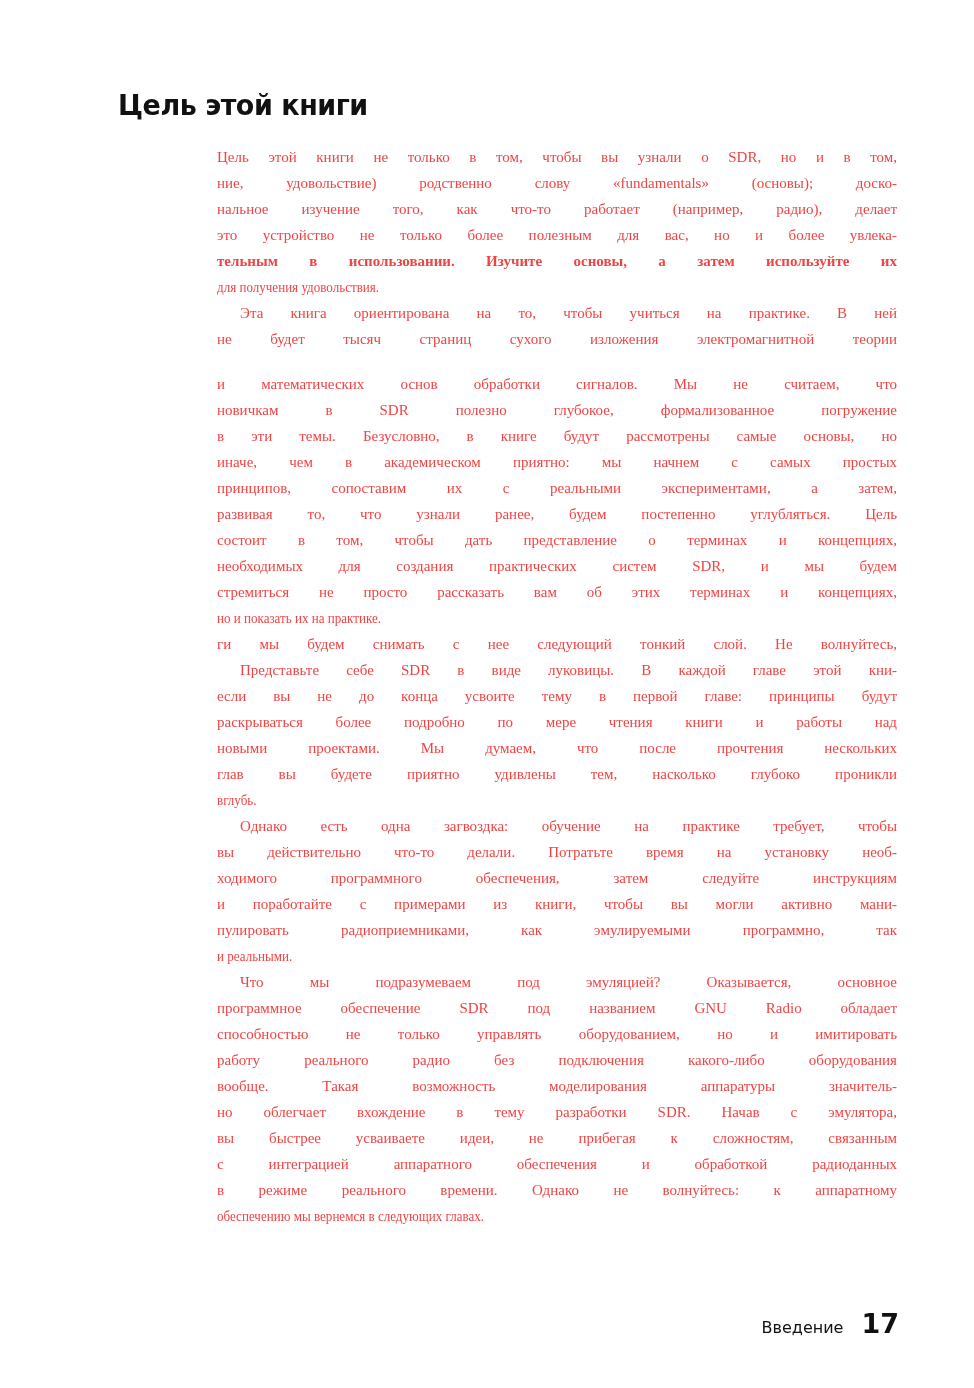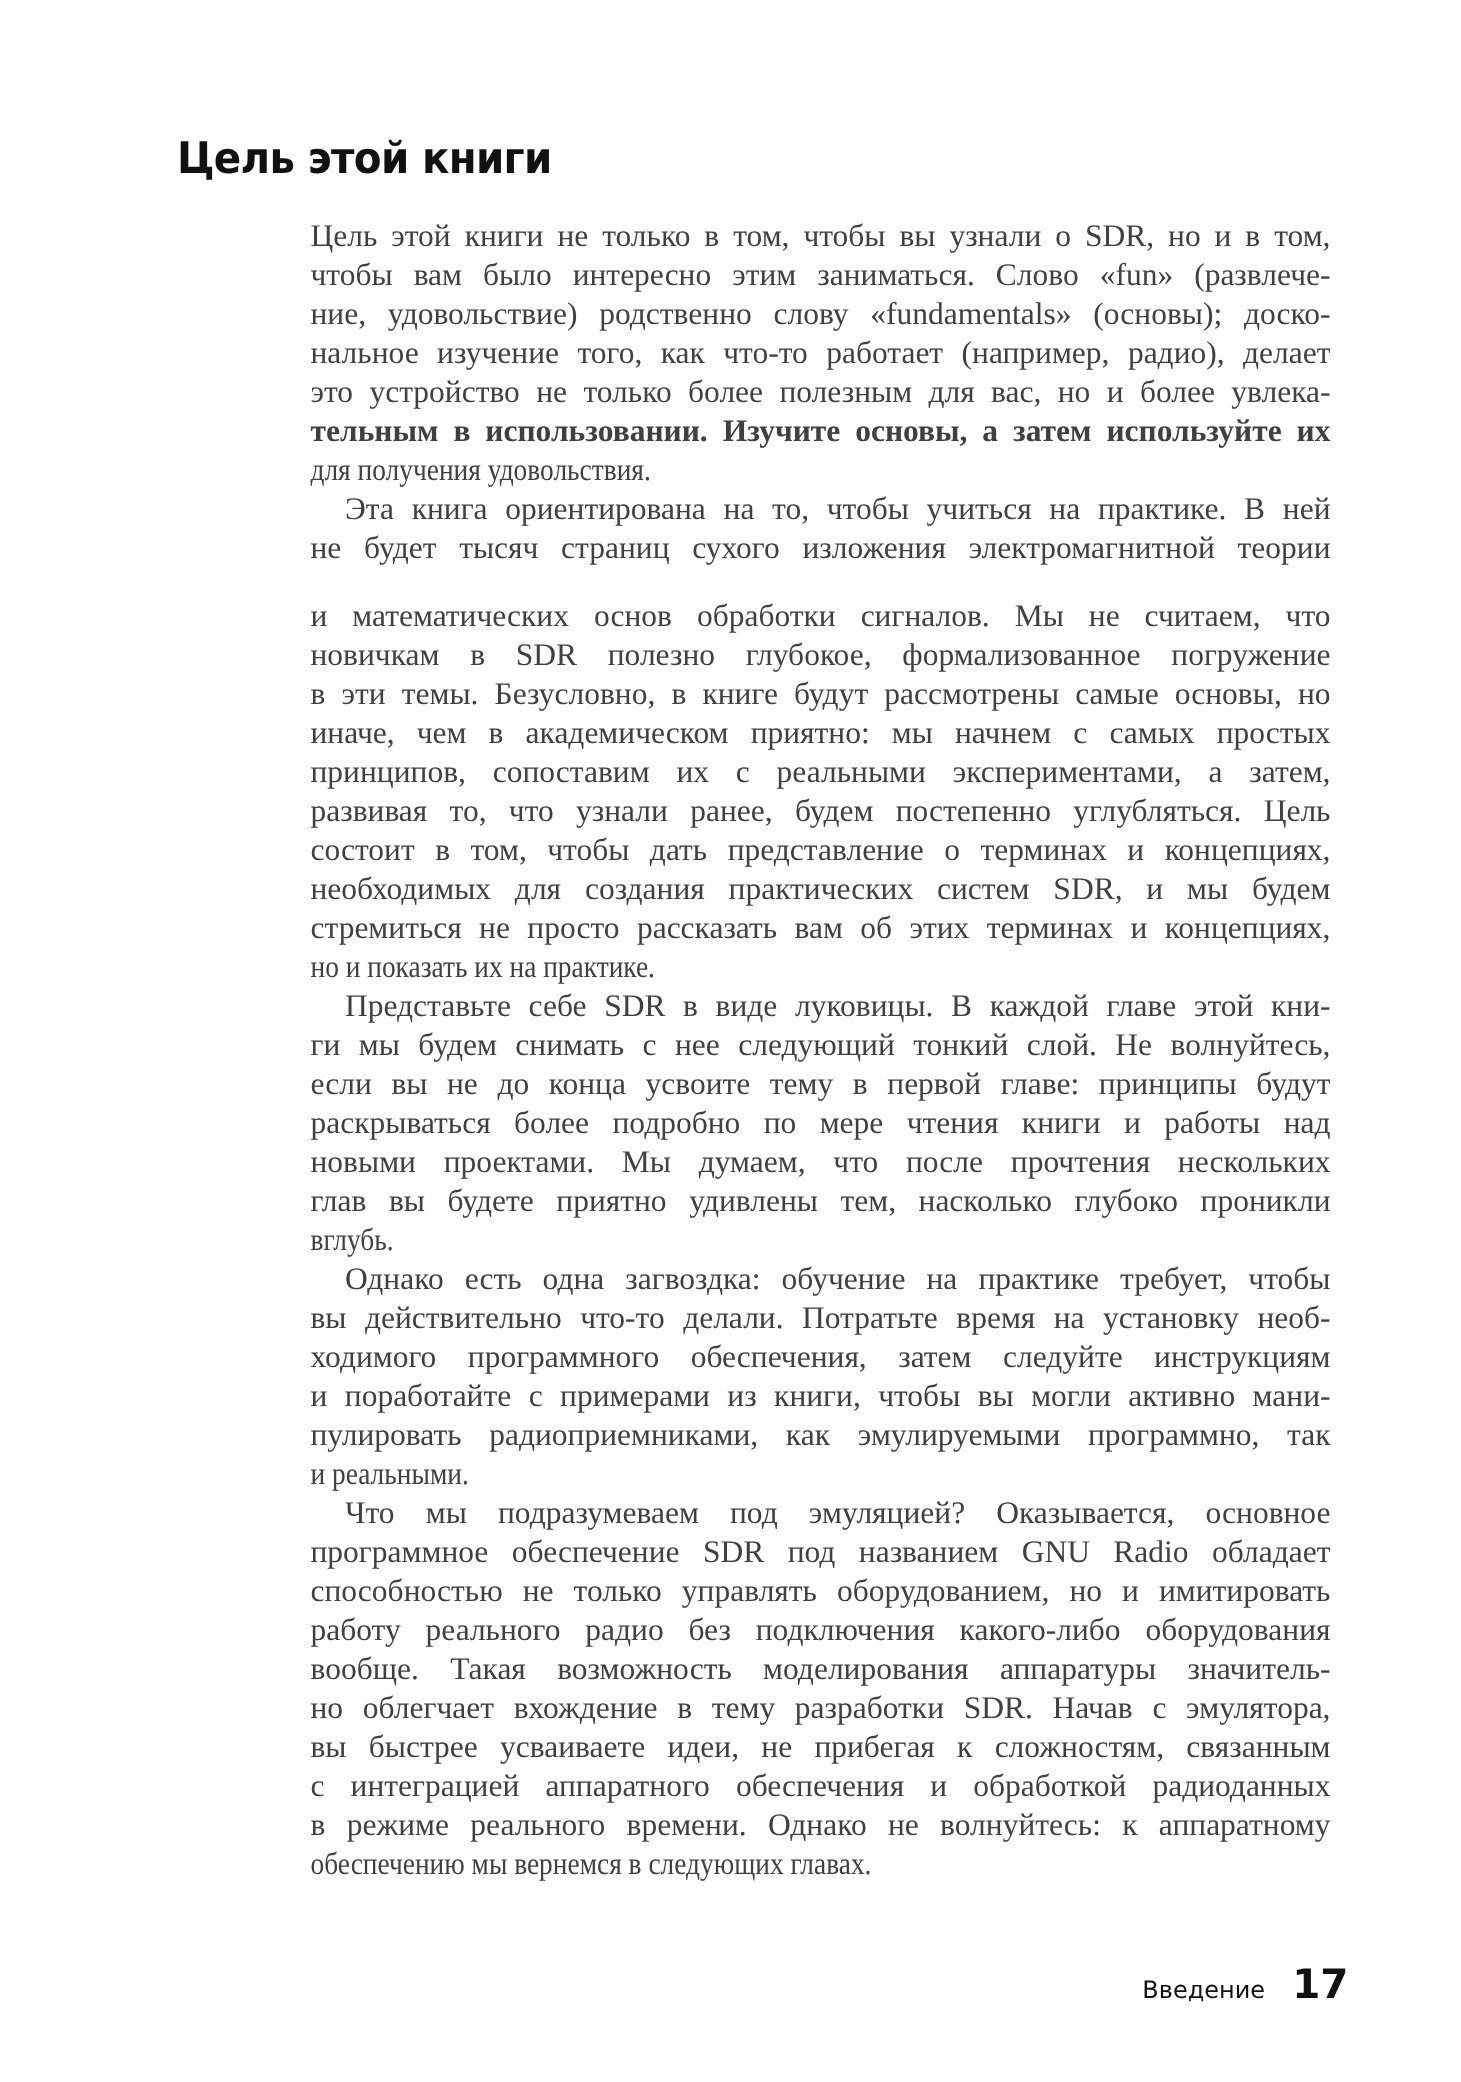--- a/index.html
+++ b/index.html
@@ -5,22 +5,22 @@
   html, body { margin: 0; padding: 0; background: #ffffff; }
   body { width: 974px; height: 1388px; position: relative; overflow: hidden; color: #1a1a1a; }
   .heading {
     position: absolute; left: 118px; top: 88px;
     font-family: "DejaVu Sans", sans-serif; font-weight: bold;
     font-size: 29px; letter-spacing: -0.5px; color: #111;
     transform: scaleX(0.93); transform-origin: left top;
     margin: 0;
   }
   .body-text {
-    position: absolute; left: 207px; top: 144px; width: 680px;
-    font-family: "Liberation Serif", serif; font-size: 21px; color: #404040;
+    position: absolute; left: 217px; top: 144px; width: 680px;
+    font-family: "Liberation Serif", serif; font-size: 15px; color: #ef4444;
   }
   .para { margin: 0; }
   .line {
     display: block; height: 26px; line-height: 26px;
     white-space: nowrap; overflow: visible;
     text-align: justify; text-align-last: justify;
     transform-origin: left center;
   }
   .line.last { text-align-last: left; }
   .line.indent { padding-left: 23px; }
@@ -33,21 +33,20 @@
   .page-number { font-size: 27px; font-weight: bold; }
 </style>
 </head>
 <body>
 
 <h1 class="heading">Цель этой книги</h1>
 
 <div class="body-text" id="body-text">
     <div class="para">
       <span class="line" style="width: 680px; transform: scaleX(1);">Цель этой книги не только в том, чтобы вы узнали о SDR, но и в том,</span>
-      <span class="line" style="width: 680px; transform: scaleX(1);">чтобы вам было интересно этим заниматься. Слово «fun» (развлече-</span>
       <span class="line" style="width: 680px; transform: scaleX(1);">ние, удовольствие) родственно слову «fundamentals» (основы); доско-</span>
       <span class="line" style="width: 680px; transform: scaleX(1);">нальное изучение того, как что-то работает (например, радио), делает</span>
       <span class="line" style="width: 680px; transform: scaleX(1);">это устройство не только более полезным для вас, но и более увлека-</span>
       <span class="line" style="width: 680px; transform: scaleX(1); font-weight: bold;">тельным в использовании. Изучите основы, а затем используйте их</span>
       <span class="line last" style="transform: scaleX(0.87);">для получения удовольствия.</span>
     </div>
     <div class="para">
       <span class="line indent" style="width: 657px; transform: scaleX(1);">Эта книга ориентирована на то, чтобы учиться на практике. В ней</span>
       <span class="line" style="width: 680px; transform: scaleX(1);">не будет тысяч страниц сухого изложения электромагнитной теории</span>
       <span class="line" style="width: 680px; transform: scaleX(1); margin-top: 19px;">и математических основ обработки сигналов. Мы не считаем, что</span>
@@ -55,22 +54,22 @@
       <span class="line" style="width: 680px; transform: scaleX(1);">в эти темы. Безусловно, в книге будут рассмотрены самые основы, но</span>
       <span class="line" style="width: 680px; transform: scaleX(1);">иначе, чем в академическом приятно: мы начнем с самых простых</span>
       <span class="line" style="width: 680px; transform: scaleX(1);">принципов, сопоставим их с реальными экспериментами, а затем,</span>
       <span class="line" style="width: 680px; transform: scaleX(1);">развивая то, что узнали ранее, будем постепенно углубляться. Цель</span>
       <span class="line" style="width: 680px; transform: scaleX(1);">состоит в том, чтобы дать представление о терминах и концепциях,</span>
       <span class="line" style="width: 680px; transform: scaleX(1);">необходимых для создания практических систем SDR, и мы будем</span>
       <span class="line" style="width: 680px; transform: scaleX(1);">стремиться не просто рассказать вам об этих терминах и концепциях,</span>
       <span class="line last" style="transform: scaleX(0.87);">но и показать их на практике.</span>
     </div>
     <div class="para">
+      <span class="line" style="width: 680px; transform: scaleX(1);">ги мы будем снимать с нее следующий тонкий слой. Не волнуйтесь,</span>
       <span class="line indent" style="width: 657px; transform: scaleX(1);">Представьте себе SDR в виде луковицы. В каждой главе этой кни-</span>
-      <span class="line" style="width: 680px; transform: scaleX(1);">ги мы будем снимать с нее следующий тонкий слой. Не волнуйтесь,</span>
       <span class="line" style="width: 680px; transform: scaleX(1);">если вы не до конца усвоите тему в первой главе: принципы будут</span>
       <span class="line" style="width: 680px; transform: scaleX(1);">раскрываться более подробно по мере чтения книги и работы над</span>
       <span class="line" style="width: 680px; transform: scaleX(1);">новыми проектами. Мы думаем, что после прочтения нескольких</span>
       <span class="line" style="width: 680px; transform: scaleX(1);">глав вы будете приятно удивлены тем, насколько глубоко проникли</span>
       <span class="line last" style="transform: scaleX(0.87);">вглубь.</span>
     </div>
     <div class="para">
       <span class="line indent" style="width: 657px; transform: scaleX(1);">Однако есть одна загвоздка: обучение на практике требует, чтобы</span>
       <span class="line" style="width: 680px; transform: scaleX(1);">вы действительно что-то делали. Потратьте время на установку необ-</span>
       <span class="line" style="width: 680px; transform: scaleX(1);">ходимого программного обеспечения, затем следуйте инструкциям</span>

